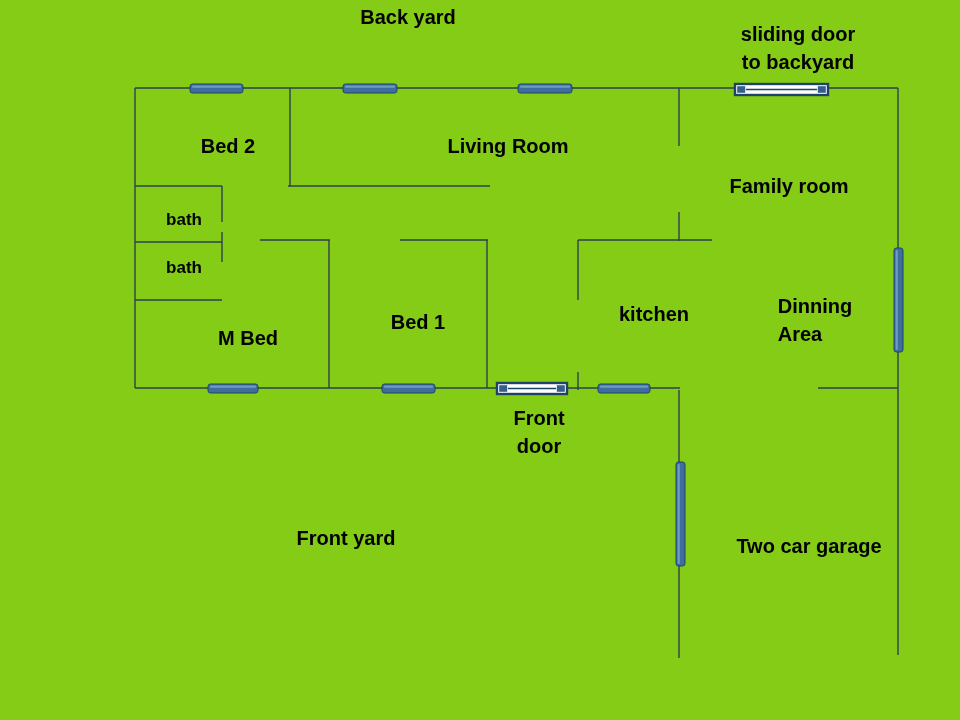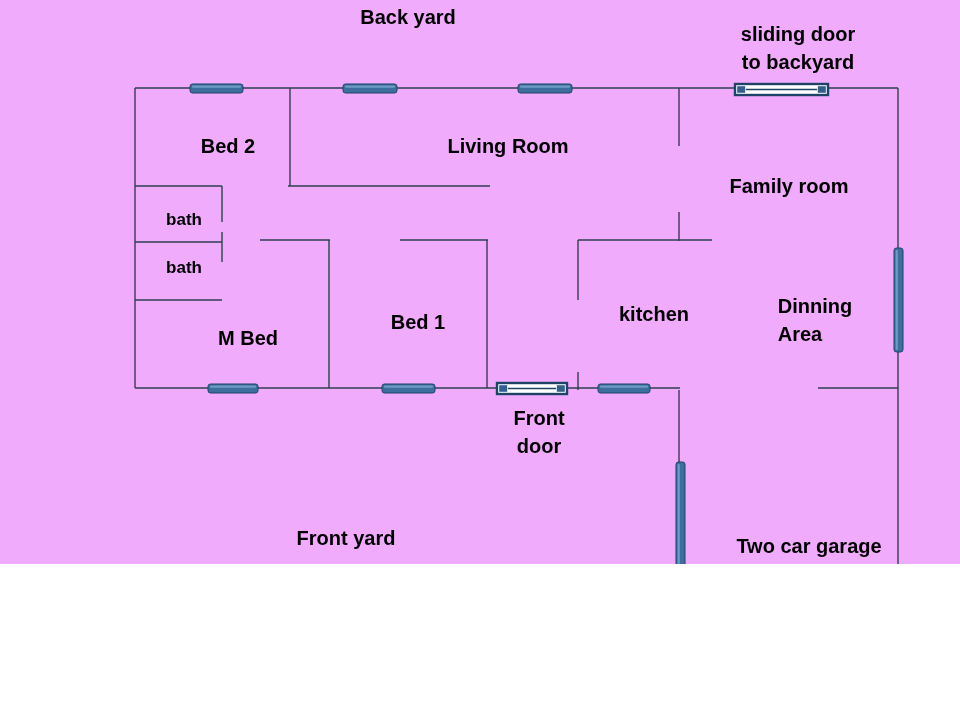--- a/index.html
+++ b/index.html
@@ -7,22 +7,22 @@
     margin: 0;
     padding: 0;
     background: #ffffff;
   }
   body {
     font-family: "Liberation Sans", sans-serif;
   }
   #plan-root {
     position: relative;
     width: 960px;
-    height: 564px;
-    background: #f0abfc;
+    height: 720px;
+    background: #84cc16;
     overflow: hidden;
   }
   #plan-svg {
     position: absolute;
     left: 0;
     top: 0;
     width: 960px;
     height: 720px;
     display: block;
   }

